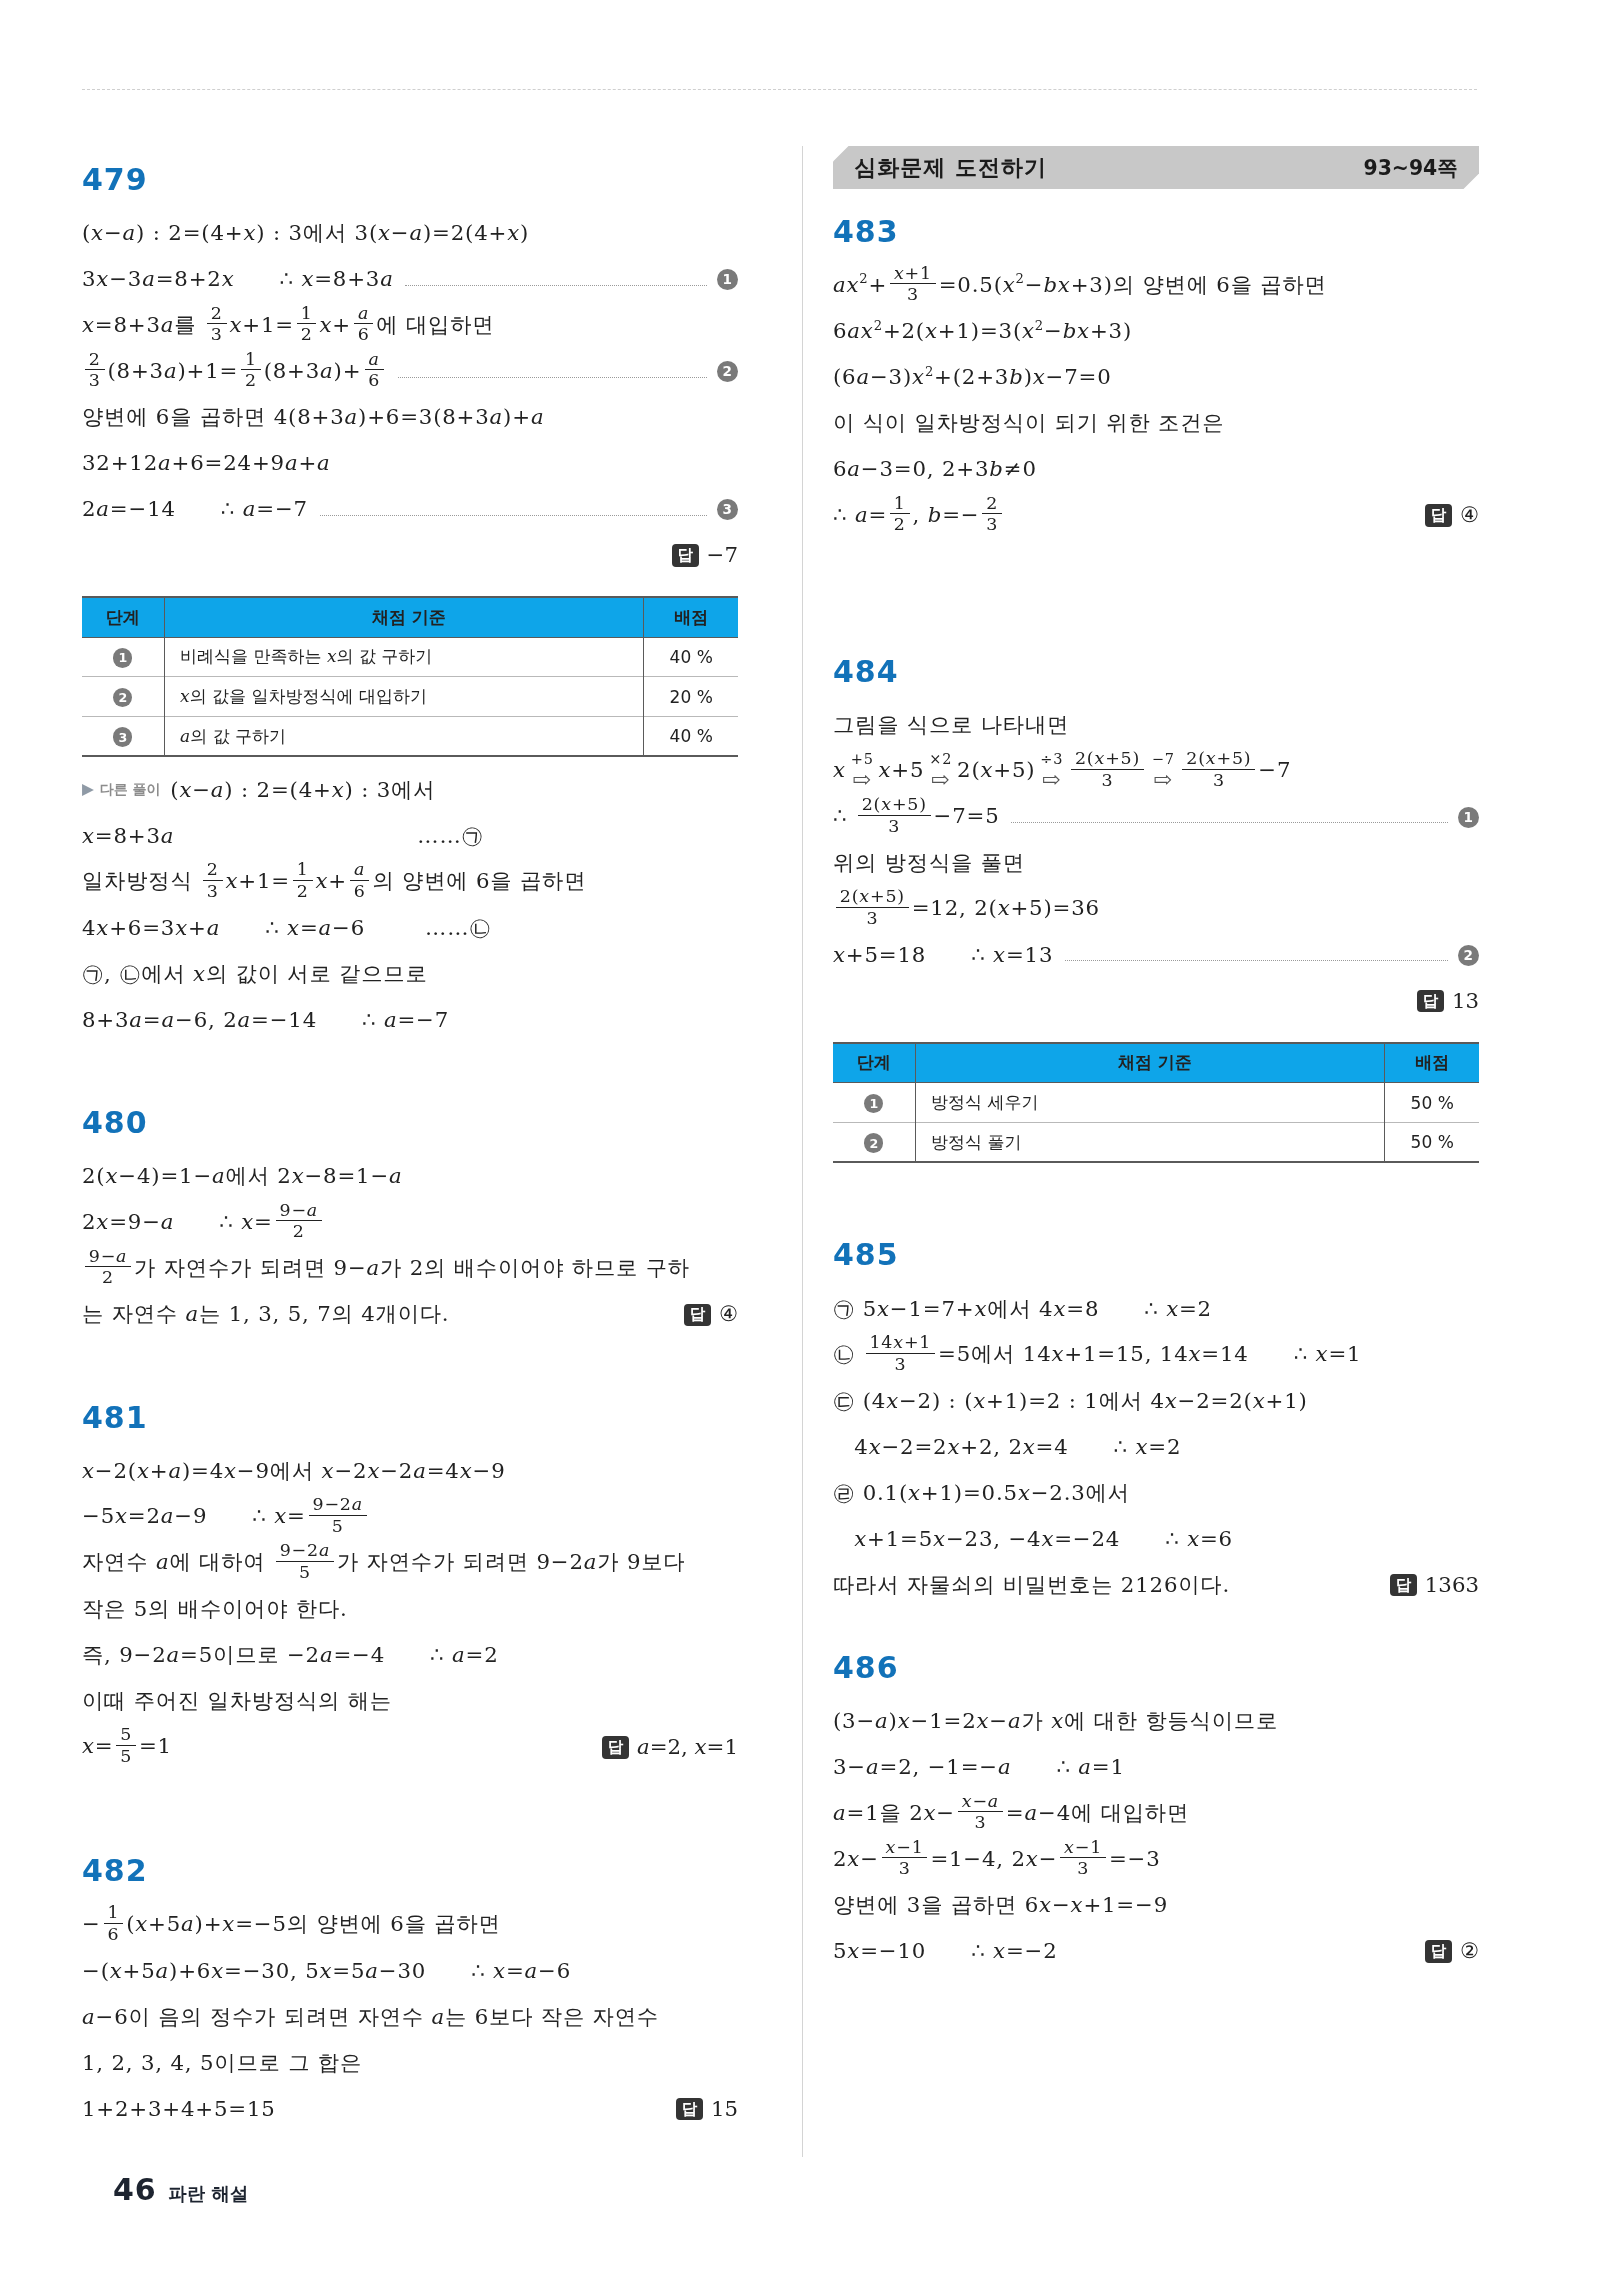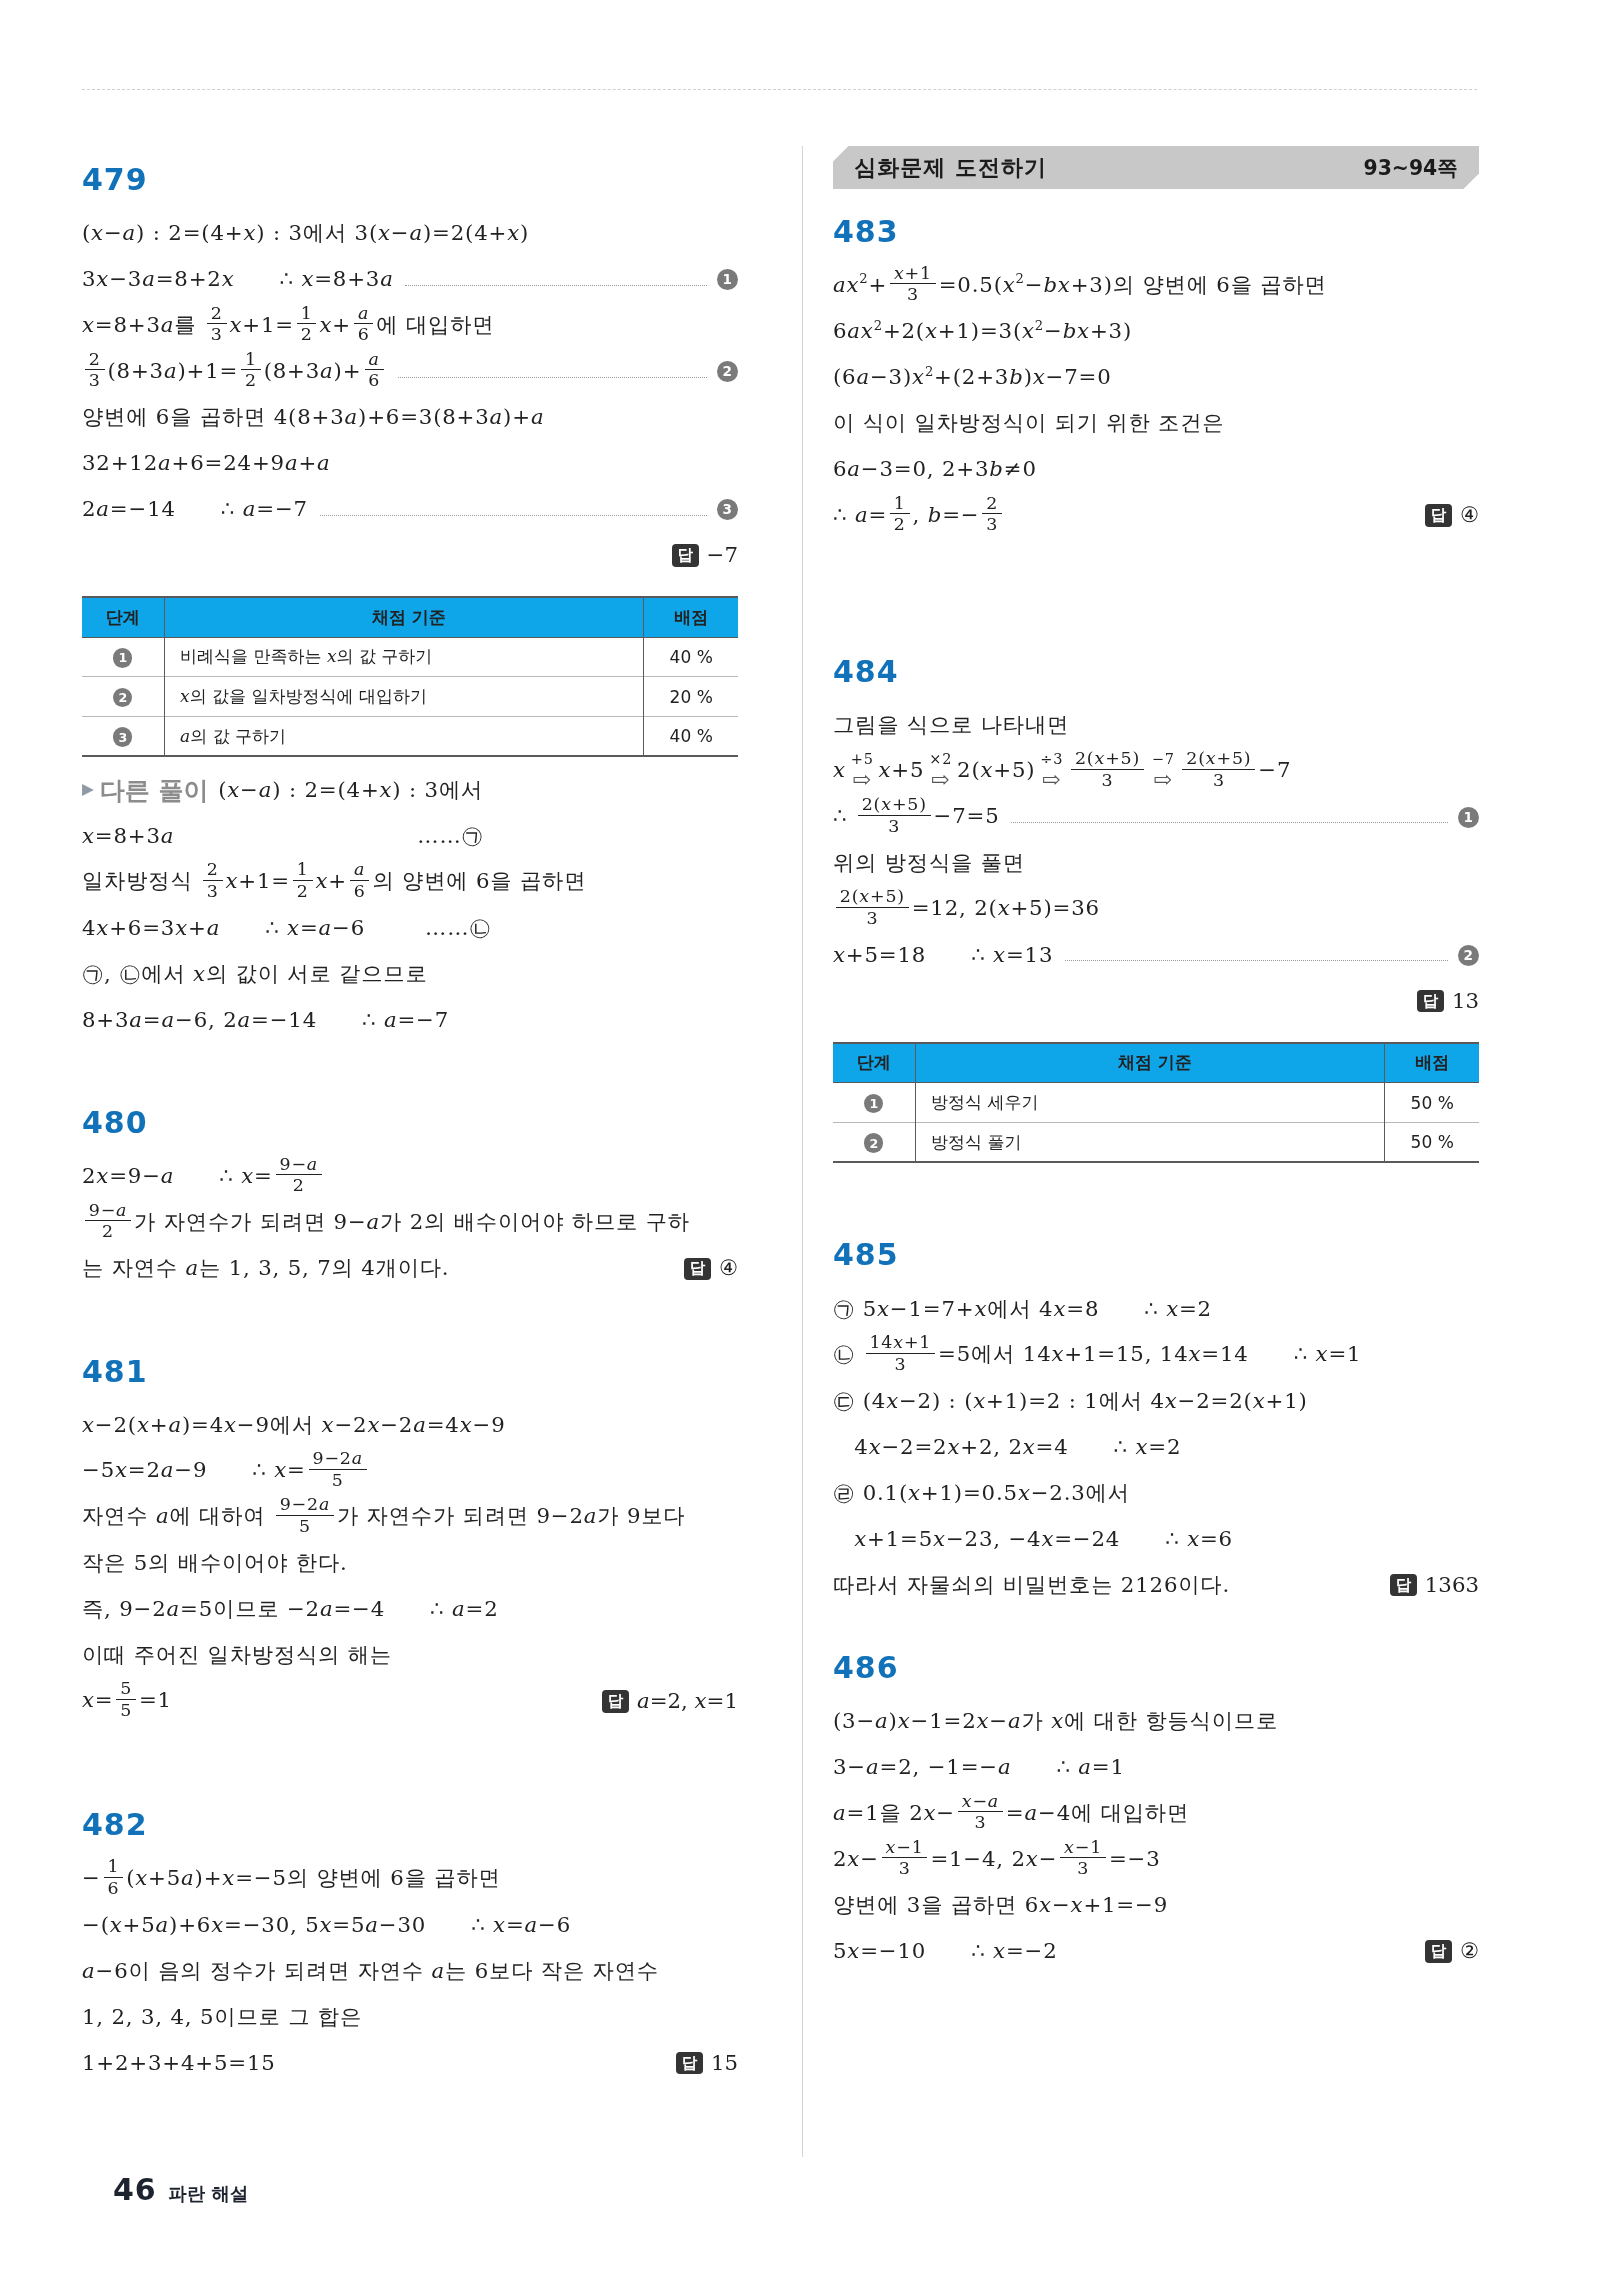--- a/index.html
+++ b/index.html
@@ -73,21 +73,21 @@
   .ans{margin-left:auto;display:inline-flex;align-items:center;padding-left:17.5px;}
   .badge{
     flex:0 0 auto;background:#343434;color:#fff;border-radius:3.9px;
     font-family:"DejaVu Sans", sans-serif;font-size:15.5px;font-weight:bold;
     padding:1.9px 5.8px;margin-right:7.8px;line-height:1.2;
   }
   .aval{font-size:21.3px;}
   .altmark{color:#8f9aa6;font-size:15.5px;margin-right:5.8px;}
   .altlab{
     color:#8c8c8c;font-family:"DejaVu Sans", sans-serif;
-    font-size:25px;font-weight:bold;margin-right:9.7px;white-space:nowrap;
+    font-size:14px;font-weight:bold;margin-right:9.7px;white-space:nowrap;
   }
   .arr{
     display:inline-flex;flex-direction:column;align-items:center;
     margin:0 4.9px;vertical-align:middle;line-height:1;
   }
   .arr .albl{font-size:0.68em;margin-bottom:1px;}
   .arr .agl{font-size:1.05em;color:#555;}
 
   table.grading{
     width:100%;border-collapse:collapse;margin:17.5px 0 9.7px 0;
@@ -226,20 +226,23 @@
       </div>
       <div class="line">
         <span class="pc"><span class="tx">㉠, ㉡에서 <i>x</i>의 값이 서로 같으므로</span></span>
       </div>
       <div class="line">
         <span class="pc"><span class="tx">8+3<i>a</i>=<i>a</i>−6, 2<i>a</i>=−14</span><span class="gap" style="width:45px"></span><span class="tx">∴ <i>a</i>=−7</span></span>
       </div>
     </section>
     <section class="problem" data-prob="480">
       <h3 class="pnum">480</h3>
+      <div class="line">
+        <span class="pc"><span class="tx">2(<i>x</i>−4)=1−<i>a</i>에서 2<i>x</i>−8=1−<i>a</i></span></span>
+      </div>
       <div class="line">
         <span class="pc"><span class="tx">2<i>x</i>=9−<i>a</i></span><span class="gap" style="width:45px"></span><span class="tx">∴ <i>x</i>=</span><span class="frac">
             <span class="n">9−<i>a</i></span>
             <span class="d">2</span>
           </span></span>
       </div>
       <div class="line">
         <span class="pc"><span class="frac">
             <span class="n">9−<i>a</i></span>
             <span class="d">2</span>

